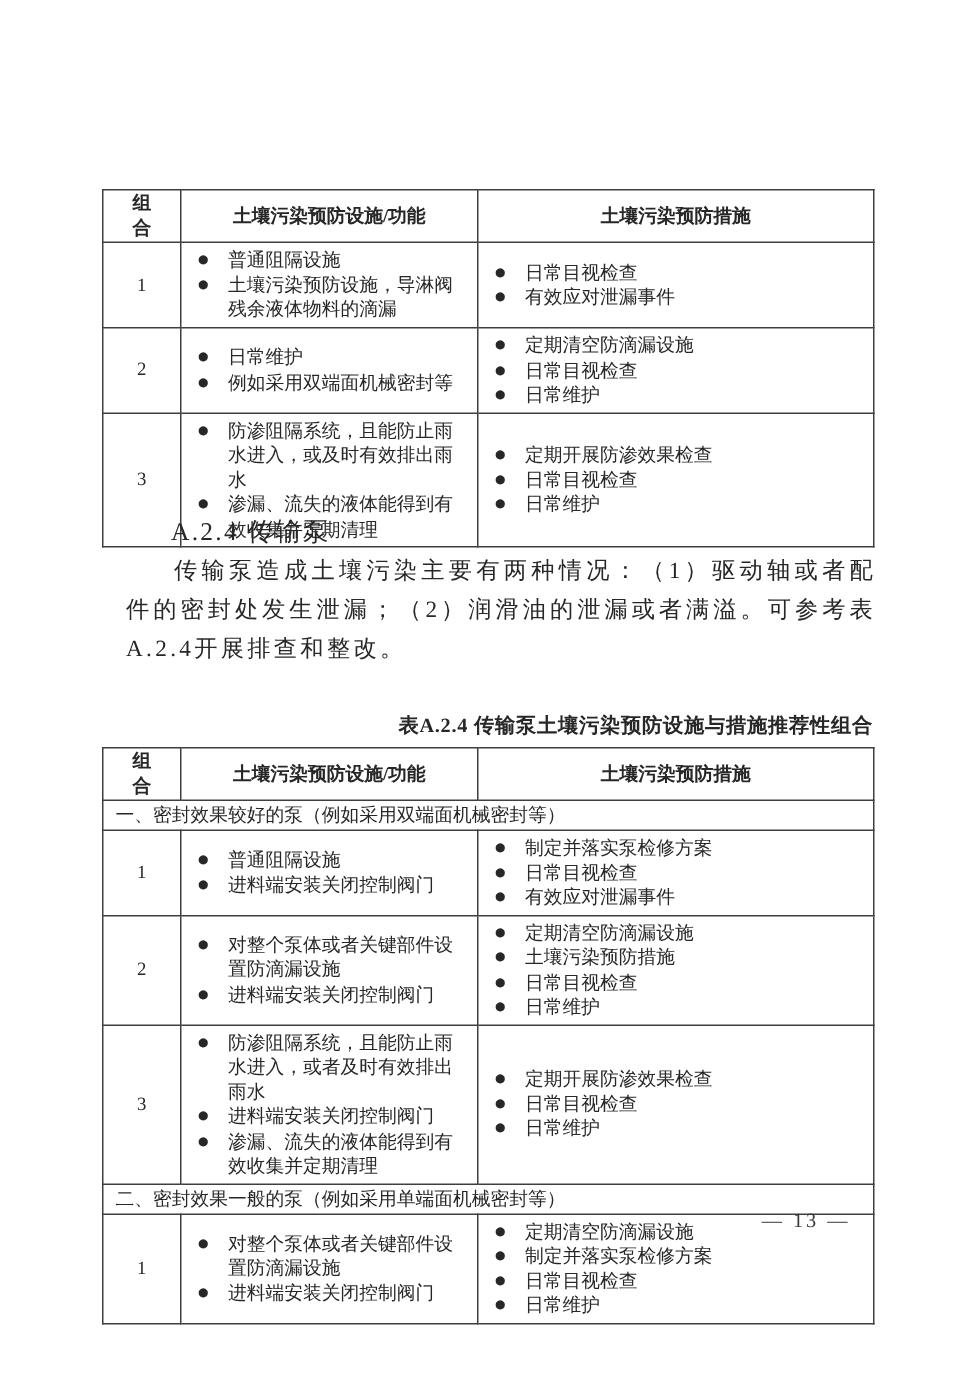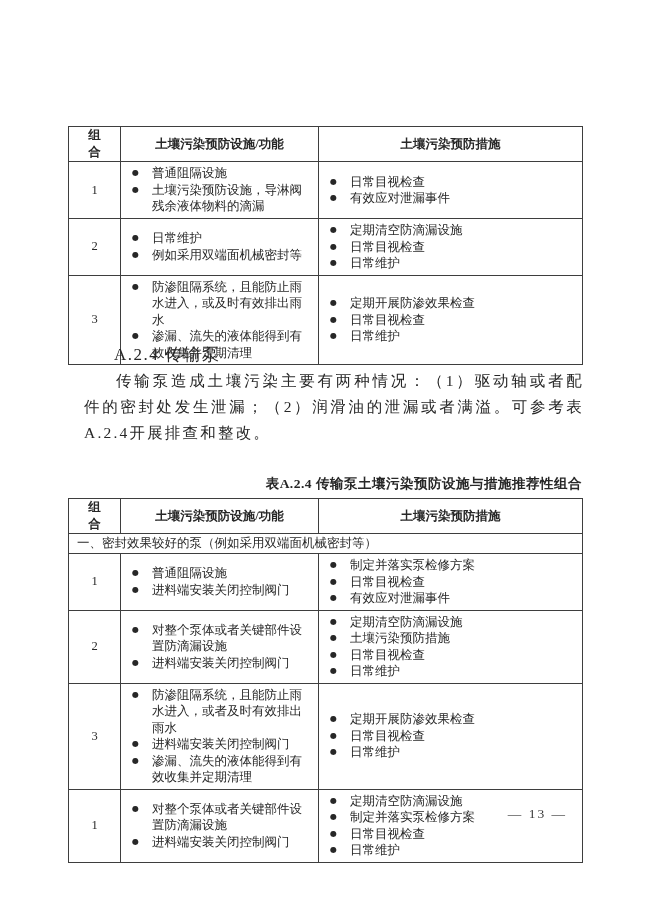--- a/index.html
+++ b/index.html
@@ -310,20 +310,23 @@
             <div class="li">
               <span class="bullet">●</span>
               <span class="txt">日常目视检查</span>
             </div>
             <div class="li">
               <span class="bullet">●</span>
               <span class="txt">日常维护</span>
             </div>
           </td>
         </tr>
+        <tr class="group-row" style="height: 18px;">
+          <td colspan="3">二、密封效果一般的泵（例如采用单端面机械密封等）</td>
+        </tr>
         <tr style="height: 61px;">
           <td class="combo">1</td>
           <td class="list-cell">
             <div class="li">
               <span class="bullet">●</span>
               <span class="txt">对整个泵体或者关键部件设置防滴漏设施</span>
             </div>
             <div class="li">
               <span class="bullet">●</span>
               <span class="txt">进料端安装关闭控制阀门</span>

